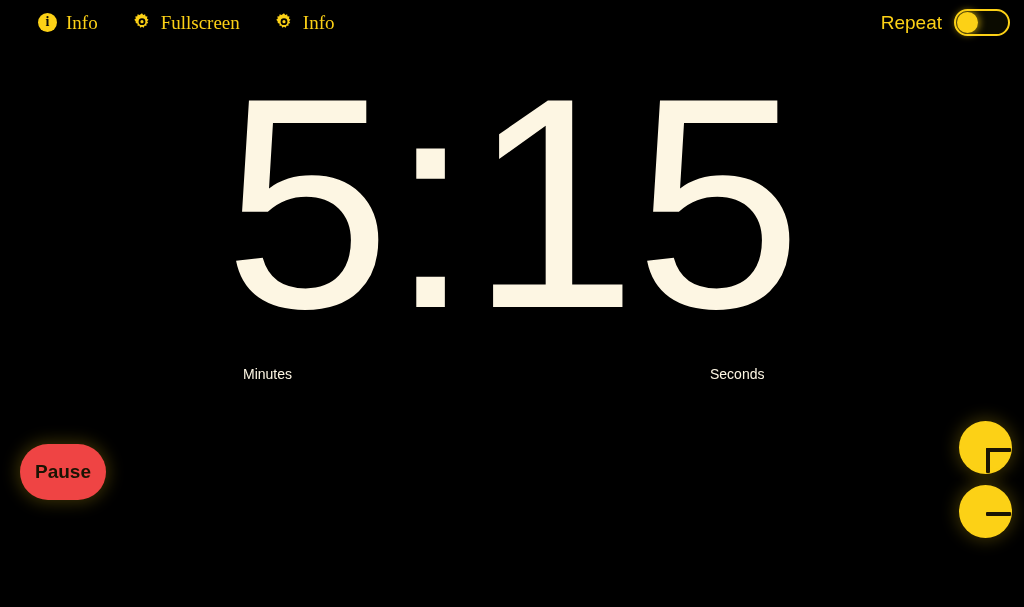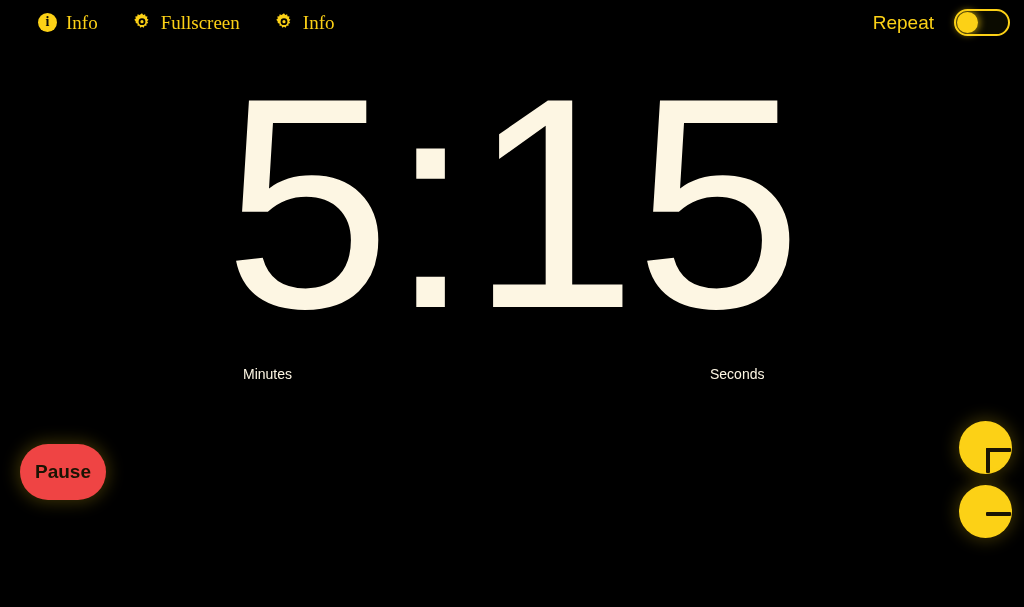--- a/index.html
+++ b/index.html
@@ -65,21 +65,21 @@
     width: 20px; height: 20px;
     display: block;
     flex: 0 0 auto;
   }
 
   
   .nav-right { gap: 0; }
   .ctrl-group {
     display: flex;
     align-items: center;
-    gap: 20px;
+    gap: 12px;
     margin-left: 30px;
     cursor: pointer;
   }
   .ctrl-group .label {
     color: #FCD116;
     font-size: 19px;
     line-height: 1;
     white-space: nowrap;
   }
 

